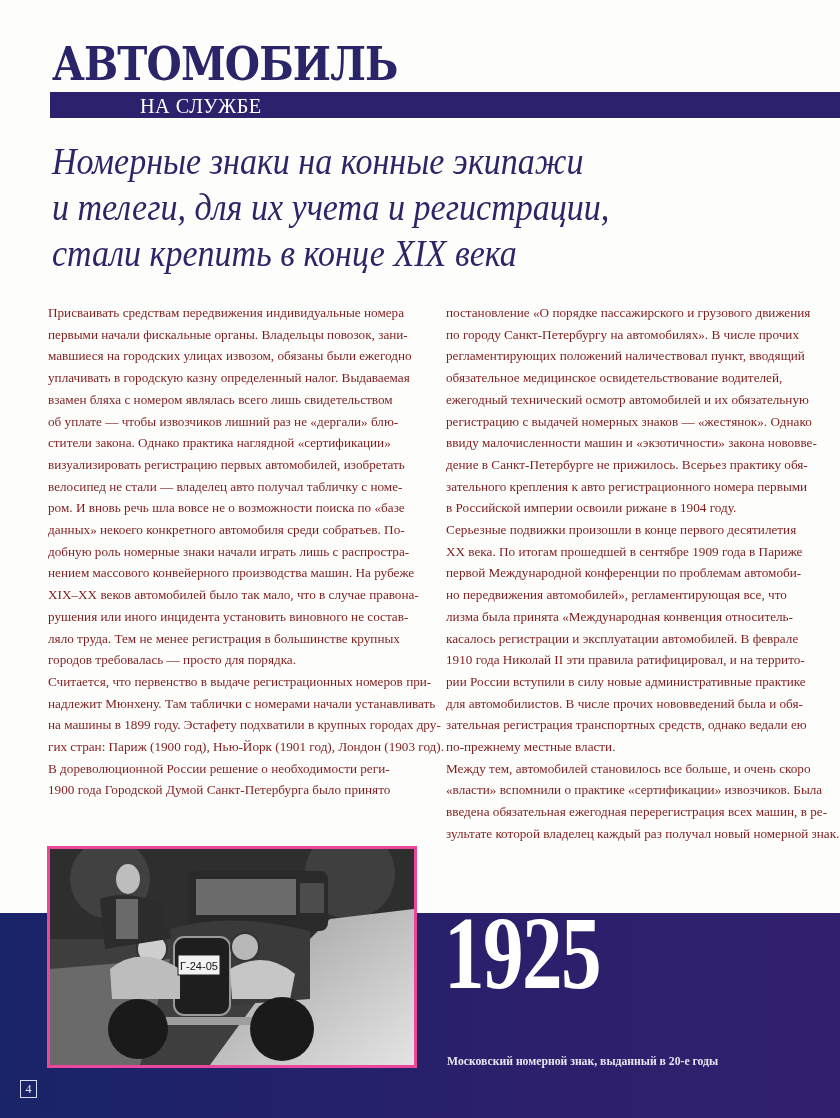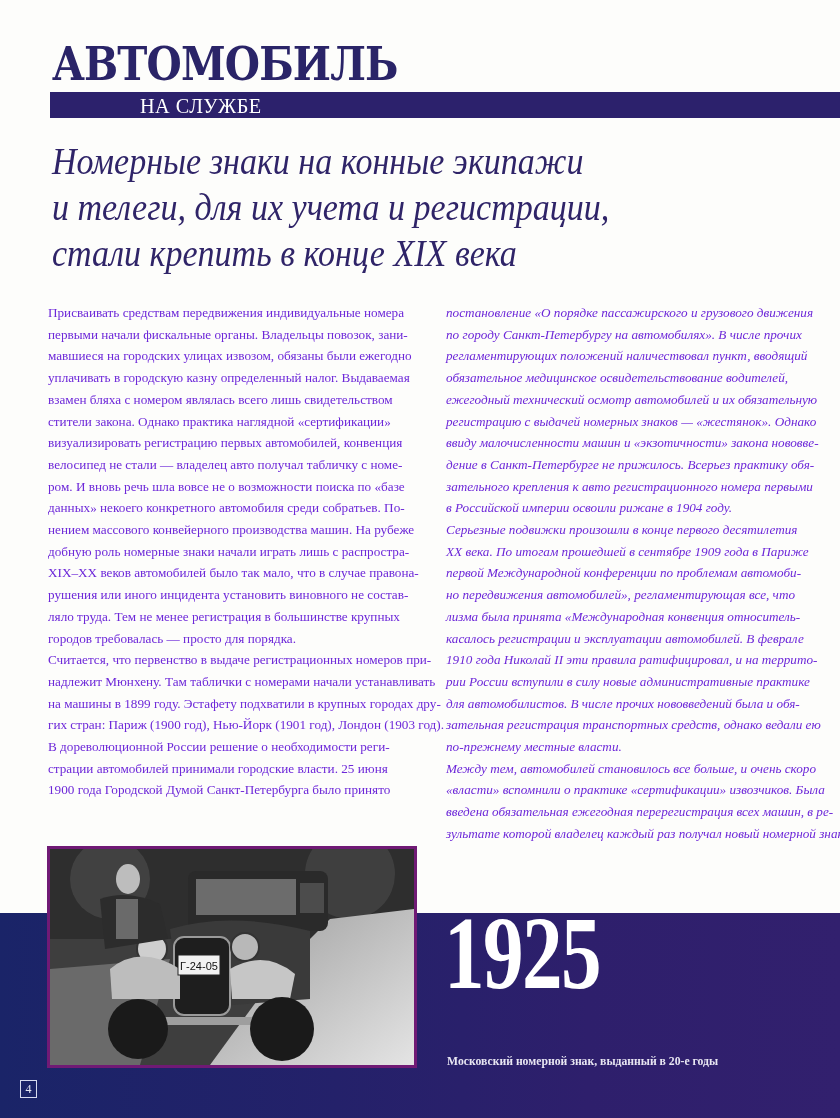--- a/index.html
+++ b/index.html
@@ -29,32 +29,32 @@
   .headline {
     position: absolute; left: 52px; top: 139px; width: 760px; margin: 0;
     font-family: "Liberation Serif", serif; font-style: italic; font-weight: normal;
     font-size: 37px; line-height: 46px; color: #2f2468;
     transform: scaleX(0.92); transform-origin: left top;
   }
   .headline span { display: block; white-space: nowrap; }
   .col {
     position: absolute; top: 302px;
     font-family: "Liberation Serif", serif; font-size: 13.2px; line-height: 21.7px;
-    color: #6d28d9;
+    color: #7f1d1d;
   }
   .col-left { left: 48px; width: 380px; }
-  .col-right { left: 446px; width: 380px; font-style: italic; }
+  .col-right { left: 446px; width: 380px; }
   .col .line { display: block; white-space: nowrap; }
   .bottom-band {
     position: absolute; left: 0; top: 913px; width: 840px; height: 205px;
     background: linear-gradient(90deg, #1a2468 0%, #24216a 40%, #2e1f6c 70%, #32206e 100%);
   }
   .photo-frame {
     position: absolute; left: 47px; top: 846px; width: 370px; height: 222px;
-    background: #701a75; box-sizing: border-box; padding: 3px;
+    background: #ec4899; box-sizing: border-box; padding: 3px;
   }
   .photo {
     width: 100%; height: 100%; position: relative; overflow: hidden;
     background: linear-gradient(180deg, #3c3c3c 0%, #555 40%, #8a8a8a 60%, #bdbdbd 100%);
   }
   .photo svg { display: block; }
   .year {
     position: absolute; left: 444px; top: 903px;
     font-family: "Liberation Serif", serif; font-weight: bold; font-size: 104px;
     line-height: 100px; color: #ffffff;
@@ -86,37 +86,37 @@
   <span>и телеги, для их учета и регистрации,</span>
   <span>стали крепить в конце XIX века</span>
 </h2>
 
 <div class="col col-left">
   <span class="line">Присваивать средствам передвижения индивидуальные номера</span>
   <span class="line">первыми начали фискальные органы. Владельцы повозок, зани-</span>
   <span class="line">мавшиеся на городских улицах извозом, обязаны были ежегодно</span>
   <span class="line">уплачивать в городскую казну определенный налог. Выдаваемая</span>
   <span class="line">взамен бляха с номером являлась всего лишь свидетельством</span>
+  <span class="line">об уплате — чтобы извозчиков лишний раз не «дергали» блю-</span>
   <span class="line">стители закона. Однако практика наглядной «сертификации»</span>
-  <span class="line">визуализировать регистрацию первых автомобилей, конвенция</span>
+  <span class="line">визуализировать регистрацию первых автомобилей, изобретать</span>
   <span class="line">велосипед не стали — владелец авто получал табличку с номе-</span>
   <span class="line">ром. И вновь речь шла вовсе не о возможности поиска по «базе</span>
   <span class="line">данных» некоего конкретного автомобиля среди собратьев. По-</span>
+  <span class="line">добную роль номерные знаки начали играть лишь с распростра-</span>
   <span class="line">нением массового конвейерного производства машин. На рубеже</span>
-  <span class="line">добную роль номерные знаки начали играть лишь с распростра-</span>
   <span class="line">XIX–XX веков автомобилей было так мало, что в случае правона-</span>
   <span class="line">рушения или иного инцидента установить виновного не состав-</span>
   <span class="line">ляло труда. Тем не менее регистрация в большинстве крупных</span>
   <span class="line">городов требовалась — просто для порядка.</span>
   <span class="line">Считается, что первенство в выдаче регистрационных номеров при-</span>
   <span class="line">надлежит Мюнхену. Там таблички с номерами начали устанавливать</span>
   <span class="line">на машины в 1899 году. Эстафету подхватили в крупных городах дру-</span>
   <span class="line">гих стран: Париж (1900 год), Нью-Йорк (1901 год), Лондон (1903 год).</span>
   <span class="line">В дореволюционной России решение о необходимости реги-</span>
-  <span class="line">страции автомобилей принимали городские власти. 25 июня</span>
   <span class="line">1900 года Городской Думой Санкт-Петербурга было принято</span>
 </div>
 
 <div class="col col-right">
   <span class="line">постановление «О порядке пассажирского и грузового движения</span>
   <span class="line">по городу Санкт-Петербургу на автомобилях». В числе прочих</span>
   <span class="line">регламентирующих положений наличествовал пункт, вводящий</span>
   <span class="line">обязательное медицинское освидетельствование водителей,</span>
   <span class="line">ежегодный технический осмотр автомобилей и их обязательную</span>
   <span class="line">регистрацию с выдачей номерных знаков — «жестянок». Однако</span>

